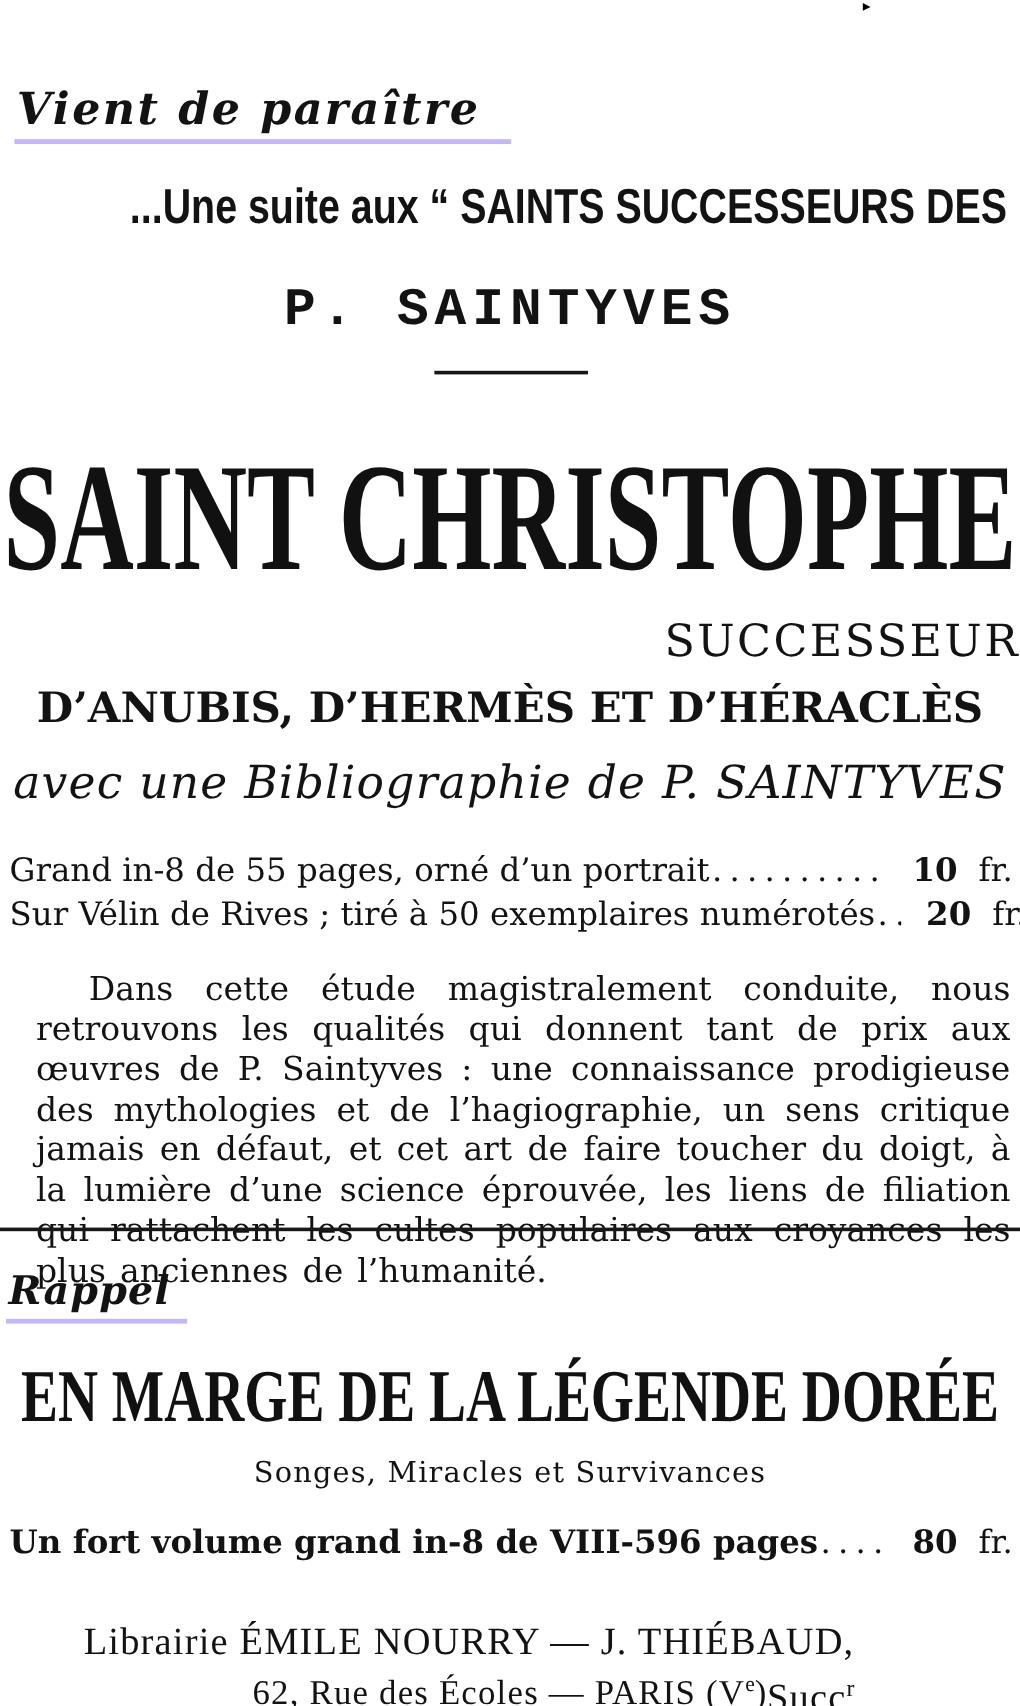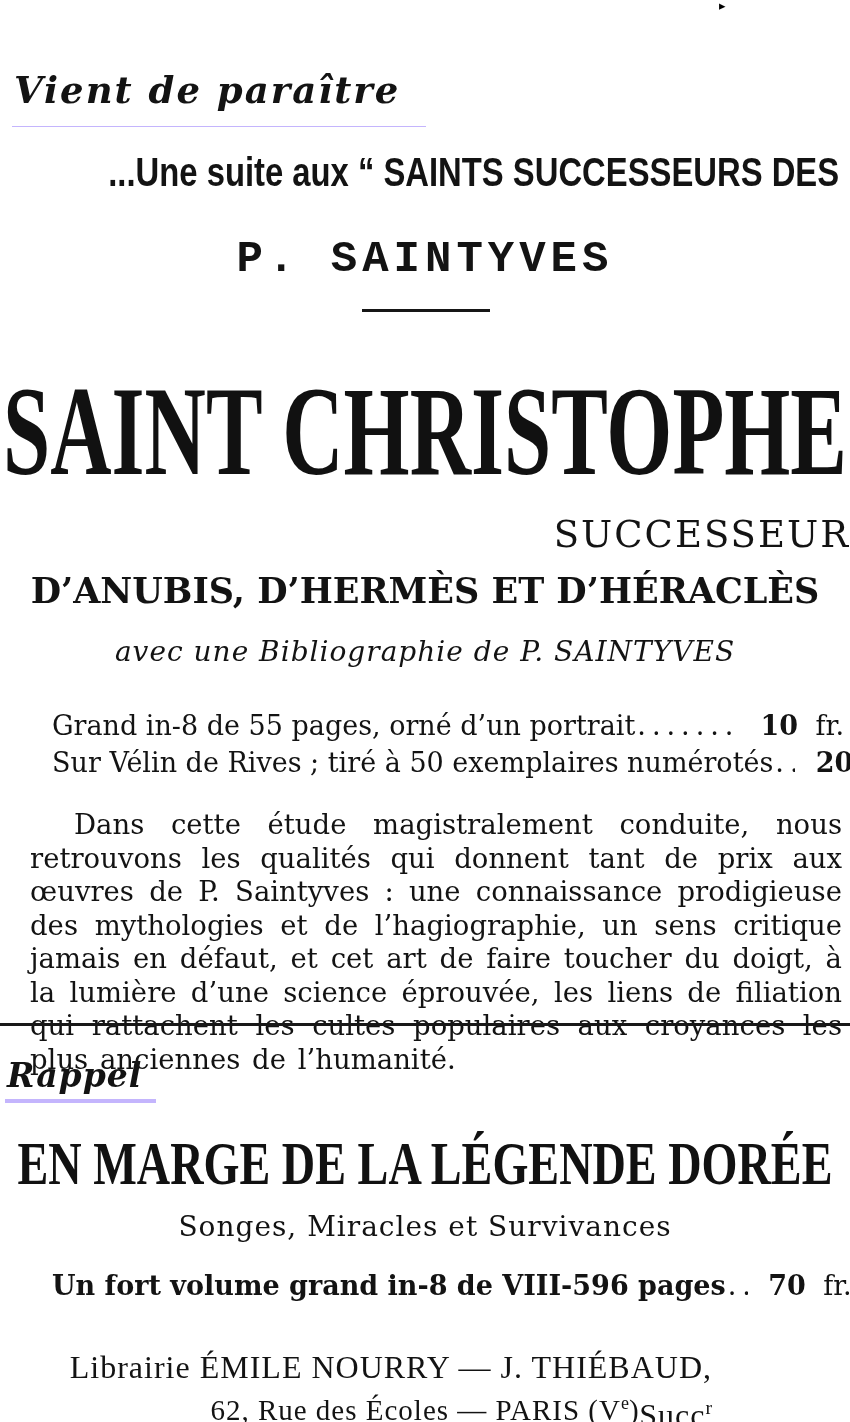--- a/index.html
+++ b/index.html
@@ -20,22 +20,22 @@
     font-size:13px;color:#000;
   }
 
   
   .vient{
     left:12px;top:68px;
     font-family:"DejaVu Serif", serif;
     font-style:italic;font-weight:bold;
     font-size:37px;line-height:44px;
     letter-spacing:2px;
-    border-bottom:1px solid #c4b5fd;
-    padding:0 26px 14px 2px;
+    border-bottom:4px solid #c4b5fd;
+    padding:0 26px 4px 2px;
     text-align:center;
   }
 
   
   .tagline{
     left:0;top:148px;width:850px;
     text-align:center;white-space:nowrap;
   }
   .tagline-inner{
     display:inline-block;
@@ -74,30 +74,30 @@
   }
   .subtitle2{
     left:0;top:568px;width:850px;text-align:center;
     font-family:"DejaVu Serif", serif;
     font-size:35px;line-height:46px;letter-spacing:0px;font-weight:bold;
   }
   .subtitle3{
     left:0;top:632px;width:850px;text-align:center;
     font-family:"DejaVu Serif", serif;
     font-style:italic;
-    font-size:28px;line-height:40px;letter-spacing:1px;
+    font-size:38px;line-height:40px;letter-spacing:1px;
   }
 
   .editions{left:8px;top:707px;width:836px;}
   .edition-row{
     display:flex;align-items:baseline;
     font-size:27px;line-height:37px;
     white-space:nowrap;
   }
-  .edition-desc{flex:0 0 auto;margin-left:44px;}
+  .edition-desc{flex:0 0 auto;}
   .leader{
     flex:1 1 auto;overflow:hidden;white-space:nowrap;
     margin:0 6px 0 2px;min-width:20px;
   }
   .leader::after{
     content:"..........................................................................";
     letter-spacing:6px;
   }
   .price{flex:0 0 52px;text-align:right;font-weight:bold;}
   .cur{flex:0 0 46px;text-align:right;}
@@ -125,21 +125,21 @@
 
   .recall-title{left:0;top:1124px;width:850px;height:80px;}
   .recall-title text{
     font-family:"Liberation Serif", serif;
     font-weight:bold;fill:#111;
   }
 
   .recall-subtitle{
     left:0;top:1206px;width:850px;text-align:center;
     font-family:"DejaVu Serif", serif;
-    font-size:28px;line-height:42px;letter-spacing:1px;
+    font-size:24px;line-height:42px;letter-spacing:1px;
   }
 
   .recall-edition{left:8px;top:1267px;width:836px;}
   .recall-edition .edition-row{font-size:27px;}
 
   .footer1{
     left:0;top:1347px;width:712px;text-align:right;
     font-family:"Liberation Serif", serif;
     font-size:32px;line-height:40px;letter-spacing:1px;
   }
@@ -198,21 +198,21 @@
   <svg class="abs recall-title" width="850" height="80">
     <text x="425" y="60" text-anchor="middle" font-size="62" textLength="815" lengthAdjust="spacingAndGlyphs">EN MARGE DE LA LÉGENDE DORÉE</text>
   </svg>
 
   <div class="abs recall-subtitle">Songes, Miracles et Survivances</div>
 
   <div class="abs recall-edition">
     <div class="edition-row">
       <span class="edition-desc bold">Un fort volume grand in-8 de VIII-596 pages</span>
       <span class="leader"></span>
-      <span class="price">70</span>
+      <span class="price">80</span>
       <span class="cur">fr.</span>
     </div>
   </div>
 
   <div class="abs footer1">
     <span>Librairie ÉMILE NOURRY — J. THIÉBAUD, Succ</span><sup>r</sup>
   </div>
   <div class="abs footer2">
     <span>62, Rue des Écoles — PARIS (V</span><sup>e</sup><span>)</span>
   </div>

